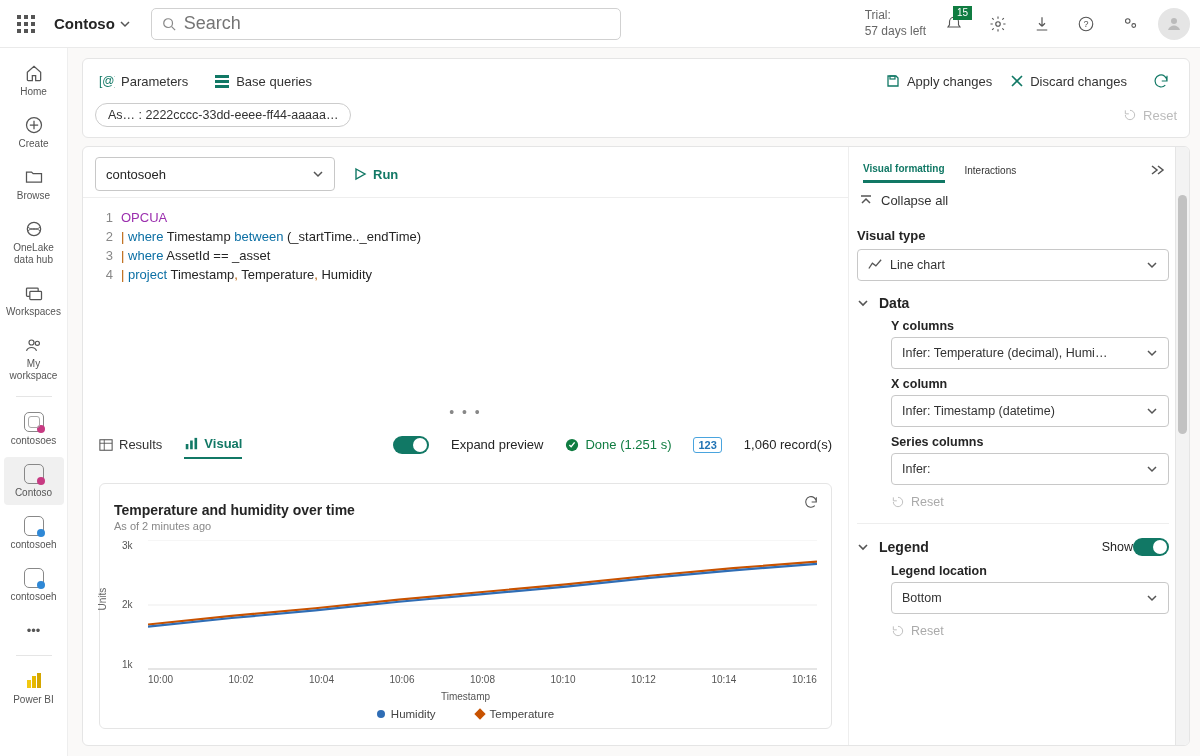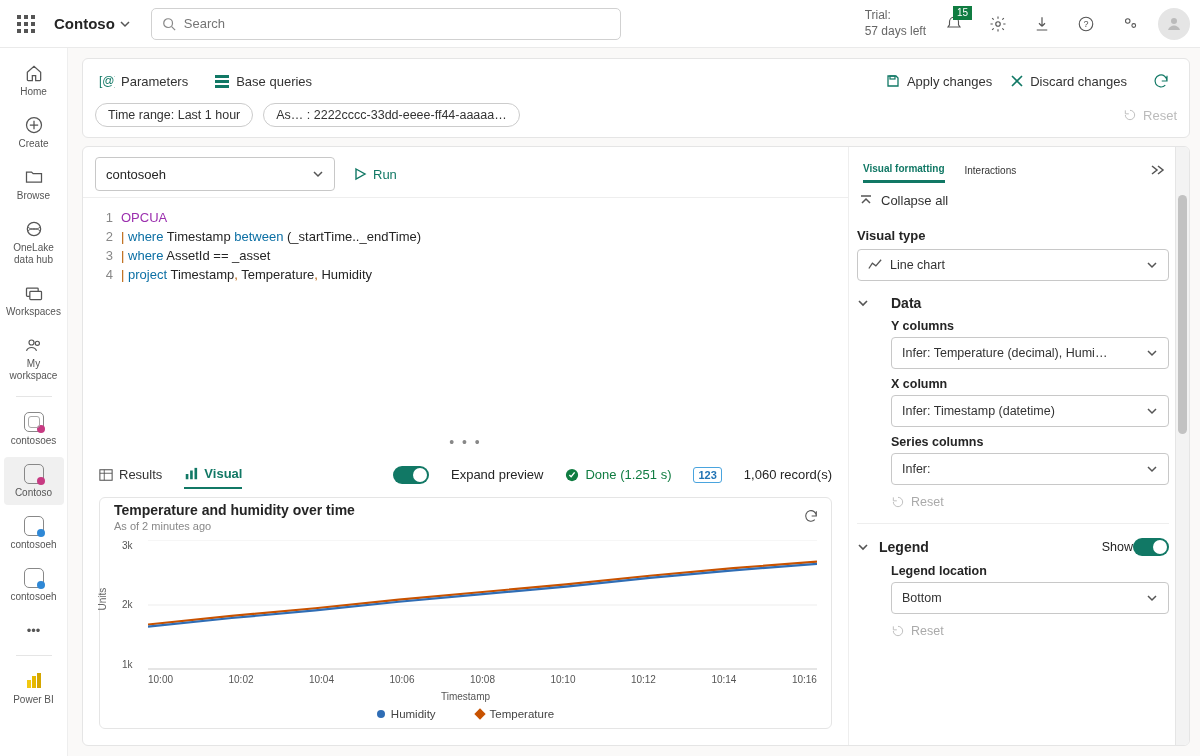--- a/index.html
+++ b/index.html
@@ -5,21 +5,21 @@
   * { box-sizing: border-box; margin: 0; padding: 0; font-family: "Segoe UI", -apple-system, sans-serif; }
   body { background: #fff; color: #252525; font-size: 13px; overflow: hidden; }
 
   
   .topbar { height: 48px; display: flex; align-items: center; padding: 0 10px; gap: 12px; border-bottom: 1px solid #eaeaea; }
   .icon-btn { display:inline-flex; align-items:center; justify-content:center; width:32px; height:32px; border-radius:4px; cursor:pointer; color:#555; position:relative; }
   .waffle { display:grid; grid-template-columns:repeat(3,4px); grid-template-rows:repeat(3,4px); gap:3px; }
   .waffle span { background:#555; width:4px; height:4px; }
   .ws-name { font-size:15px; font-weight:600; display:flex; align-items:center; gap:4px; cursor:pointer; padding-right:8px;}
   .searchbox { flex:0 0 470px; height:32px; border:1px solid #d1d1d1; border-radius:5px; display:flex; align-items:center; gap:8px; padding:0 10px; color:#707070; }
-  .searchbox input { border:none; outline:none; font-size:13px; flex:1; background:none; }
+  .searchbox input { border:none; outline:none; font-size:18px; flex:1; background:none; }
   .topbar-spacer { flex:1; }
   .trial { font-size:12px; color:#666; line-height:1.3; }
   .badge { position:absolute; top:-2px; right:-2px; background:#107c41; color:#fff; font-size:10px; padding:0 4px; border-radius:0; line-height:14px; }
   .avatar { width:32px; height:32px; border-radius:50%; background:#e5e5e5; display:flex; align-items:center; justify-content:center; color:#888; }
 
   
   .shell { display:flex; height: calc(100vh - 48px); }
   .leftnav { width:68px; border-right:1px solid #eee; display:flex; flex-direction:column; align-items:center; padding:8px 0; gap:4px; }
   .nav-item { width:60px; display:flex; flex-direction:column; align-items:center; gap:2px; padding:6px 0; cursor:pointer; border-radius:4px; position:relative; }
   .nav-item.selected { background:#f0f0f0; }
@@ -40,21 +40,21 @@
   .tb-btn svg, .tb-btn .ico { color:#117865; }
   .tb-spacer { flex:1; }
   .tb-right-btn { display:flex; align-items:center; gap:6px; cursor:pointer; color:#333; }
   .chiprow { display:flex; align-items:center; gap:10px; padding:0 12px 0 12px; }
   .chip { border:1px solid #ccc; border-radius:16px; padding:4px 12px; font-size:12.5px; color:#333; background:#fff; cursor:pointer; }
   .reset-dis { color:#bbb; display:flex; align-items:center; gap:6px; }
 
   .editor-wrap { flex:1; display:flex; flex-direction:column; overflow:hidden; }
   .editor-head { display:flex; align-items:center; gap:18px; padding:6px 6px 6px 0; }
   .dropdown { flex:0 0 240px; height:34px; border:1px solid #c8c8c8; border-radius:4px; display:flex; align-items:center; justify-content:space-between; padding:0 10px; cursor:pointer; background:#fff;}
-  .run-btn { display:flex; align-items:center; gap:6px; color:#117865; cursor:pointer; font-weight:400;}
+  .run-btn { display:flex; align-items:center; gap:6px; color:#117865; cursor:pointer; font-weight:700;}
   .splitgrip { text-align:center; color:#888; letter-spacing:2px; cursor:row-resize; font-size:14px; padding:2px 0;}
   
   .editor-body { flex:1; display:flex; overflow:hidden; }
   .left-col { flex:1; display:flex; flex-direction:column; border-right:1px solid #eee; min-width:0;}
   .right-col { width:340px; display:flex; overflow:hidden;}
   .scroll-stub { width:14px; background:#f3f3f3; border-left:1px solid #e5e5e5; position:relative;}
   .scroll-thumb { position:absolute; top:8%; left:2px; right:2px; height:40%; background:#c2c2c2; border-radius:5px;}
   .format-pane { flex:1; overflow-y:auto; padding:10px 6px 10px 8px; }
   
   .code { flex:0 0 auto; background:#fff; display:flex; font-family:Consolas, "Courier New", monospace; font-size:13px; line-height:1.5; }
@@ -65,41 +65,41 @@
   .k-op{color:#9b2fae;} .k-kw{color:#0b6fa4;margin-top:10px;} .k-pn{color:#b85c00;}
 
   .resultbar { display:flex; align-items:center; gap:22px; padding:8px 16px; }
   .tab { display:flex; align-items:center; gap:6px; cursor:pointer; padding:6px 0; color:#333; }
   .tab.active { color:#117865; border-bottom:2px solid #117865; font-weight:600;}
   .toggle { width:36px; height:18px; background:#117865; border-radius:9px; position:relative; cursor:pointer; }
   .toggle::after{ content:""; position:absolute; right:2px; top:2px; width:14px; height:14px; background:#fff; border-radius:50%;}
   .status-ok{ color:#107c41; display:flex; align-items:center; gap:6px;}
   .rec-box{ border:1px solid #4aa4de; color:#2274b5; padding:1px 4px; border-radius:3px; font-size:11px; font-weight:600;}
 
-  .chart-card{ margin:0 16px 16px; border:1px solid #e5e5e5; border-radius:6px; padding:4px 14px 8px; position:relative;}
+  .chart-card{ margin:16px 16px 16px; border:1px solid #e5e5e5; border-radius:6px; padding:18px 14px 8px; position:relative;}
   .chart-title{ font-weight:600; font-size:14px;}
   .chart-sub{ font-size:11px; color:#888; margin-top:2px;}
   .chart-refresh{ position:absolute; top:10px; right:12px; cursor:pointer; color:#555;}
   .chart-area{ height:130px; position:relative; margin-top:8px; padding-left:34px;}
   .ylab{ position:absolute; left:-6px; top:50%; transform:rotate(-90deg) translateY(-50%); transform-origin:left; font-size:10px; color:#666;}
   .ytick{ position:absolute; left:8px; font-size:10px; color:#555;}
   .xaxis{ display:flex; justify-content:space-between; font-size:10px; color:#555; margin:4px 0 0 34px;}
   .xlabel{ text-align:center; font-size:10px; color:#555; margin-top:6px;}
   .legend{ display:flex; justify-content:center; gap:40px; font-size:11.5px; color:#444; margin-top:6px;}
   .legend span{ display:flex; align-items:center; gap:6px;}
   .lg-dot{ width:8px; height:8px; border-radius:50%; display:inline-block;}
   .lg-diamond{ width:8px; height:8px; background:#c85200; transform:rotate(45deg); display:inline-block;}
 
   
   .pane-tabs{ display:flex; align-items:center; gap:20px; padding:0 4px 0 6px;}
   .pane-tab{ padding:6px 0; cursor:pointer; color:#333; font-size:10px;}
   .pane-tab.active{ color:#117865; border-bottom:3px solid #117865; font-weight:600;}
   .collapse-row{ display:flex; align-items:center; gap:8px; padding:10px 2px; color:#333; cursor:pointer;}
   .sec-title{ font-size:13px; font-weight:600; margin:10px 0 6px;}
-  .sec-head{ display:flex; align-items:center; gap:22px; font-weight:600; font-size:14px; margin-top:14px;}
+  .sec-head{ display:flex; align-items:center; gap:10px; font-weight:600; font-size:14px; margin-top:14px;}
   .field{ margin:8px 0 0 34px;}
   .field-lbl{ font-size:12.5px; font-weight:600; margin-bottom:4px;}
   .select{ height:32px; border:1px solid #c8c8c8; border-radius:4px; display:flex; align-items:center; justify-content:space-between; padding:0 10px; background:#fff; cursor:pointer; font-size:12.5px; color:#333;}
   .reset-link{ display:flex; align-items:center; gap:6px; color:#aaa; margin:10px 0 0 34px; font-size:12.5px;}
   .row-sep{ border-top:1px solid #eee; margin:14px 0 0 0;}
   .legend-head{ display:flex; align-items:center; justify-content:space-between; margin-top:14px;}
   .legend-head .left{ display:flex; align-items:center; gap:10px; font-weight:600; font-size:14px;}
   
   svg.chev{ width:12px; height:12px;}
 </style>
@@ -312,21 +312,20 @@
             </svg>
           <span>Discard changes</span>
         </div>
         <div class="icon-btn" style="color:#117865;">
             <svg width="18" height="18" viewBox="0 0 24 24">
               <path d="M20 12a8 8 0 10-2.3 5.6M20 5v7h-7" fill="none" stroke="#117865" stroke-width="1.6"></path>
             </svg>
           </div>
       </div>
       <div class="chiprow" style="padding-bottom:10px;">
-        <div class="chip"><span>Time range: Last 1 hour</span></div>
         <div class="chip"><span>As… : 2222cccc-33dd-eeee-ff44-aaaaa…</span></div>
         <div class="tb-spacer"></div>
         <div class="reset-dis">
           <svg width="14" height="14" viewBox="0 0 24 24">
               <path d="M4 12a8 8 0 108-8M4 4v6h6" fill="none" stroke="#bbb" stroke-width="1.6"></path>
             </svg>
           <span>Reset</span>
         </div>
       </div>
     </div>

